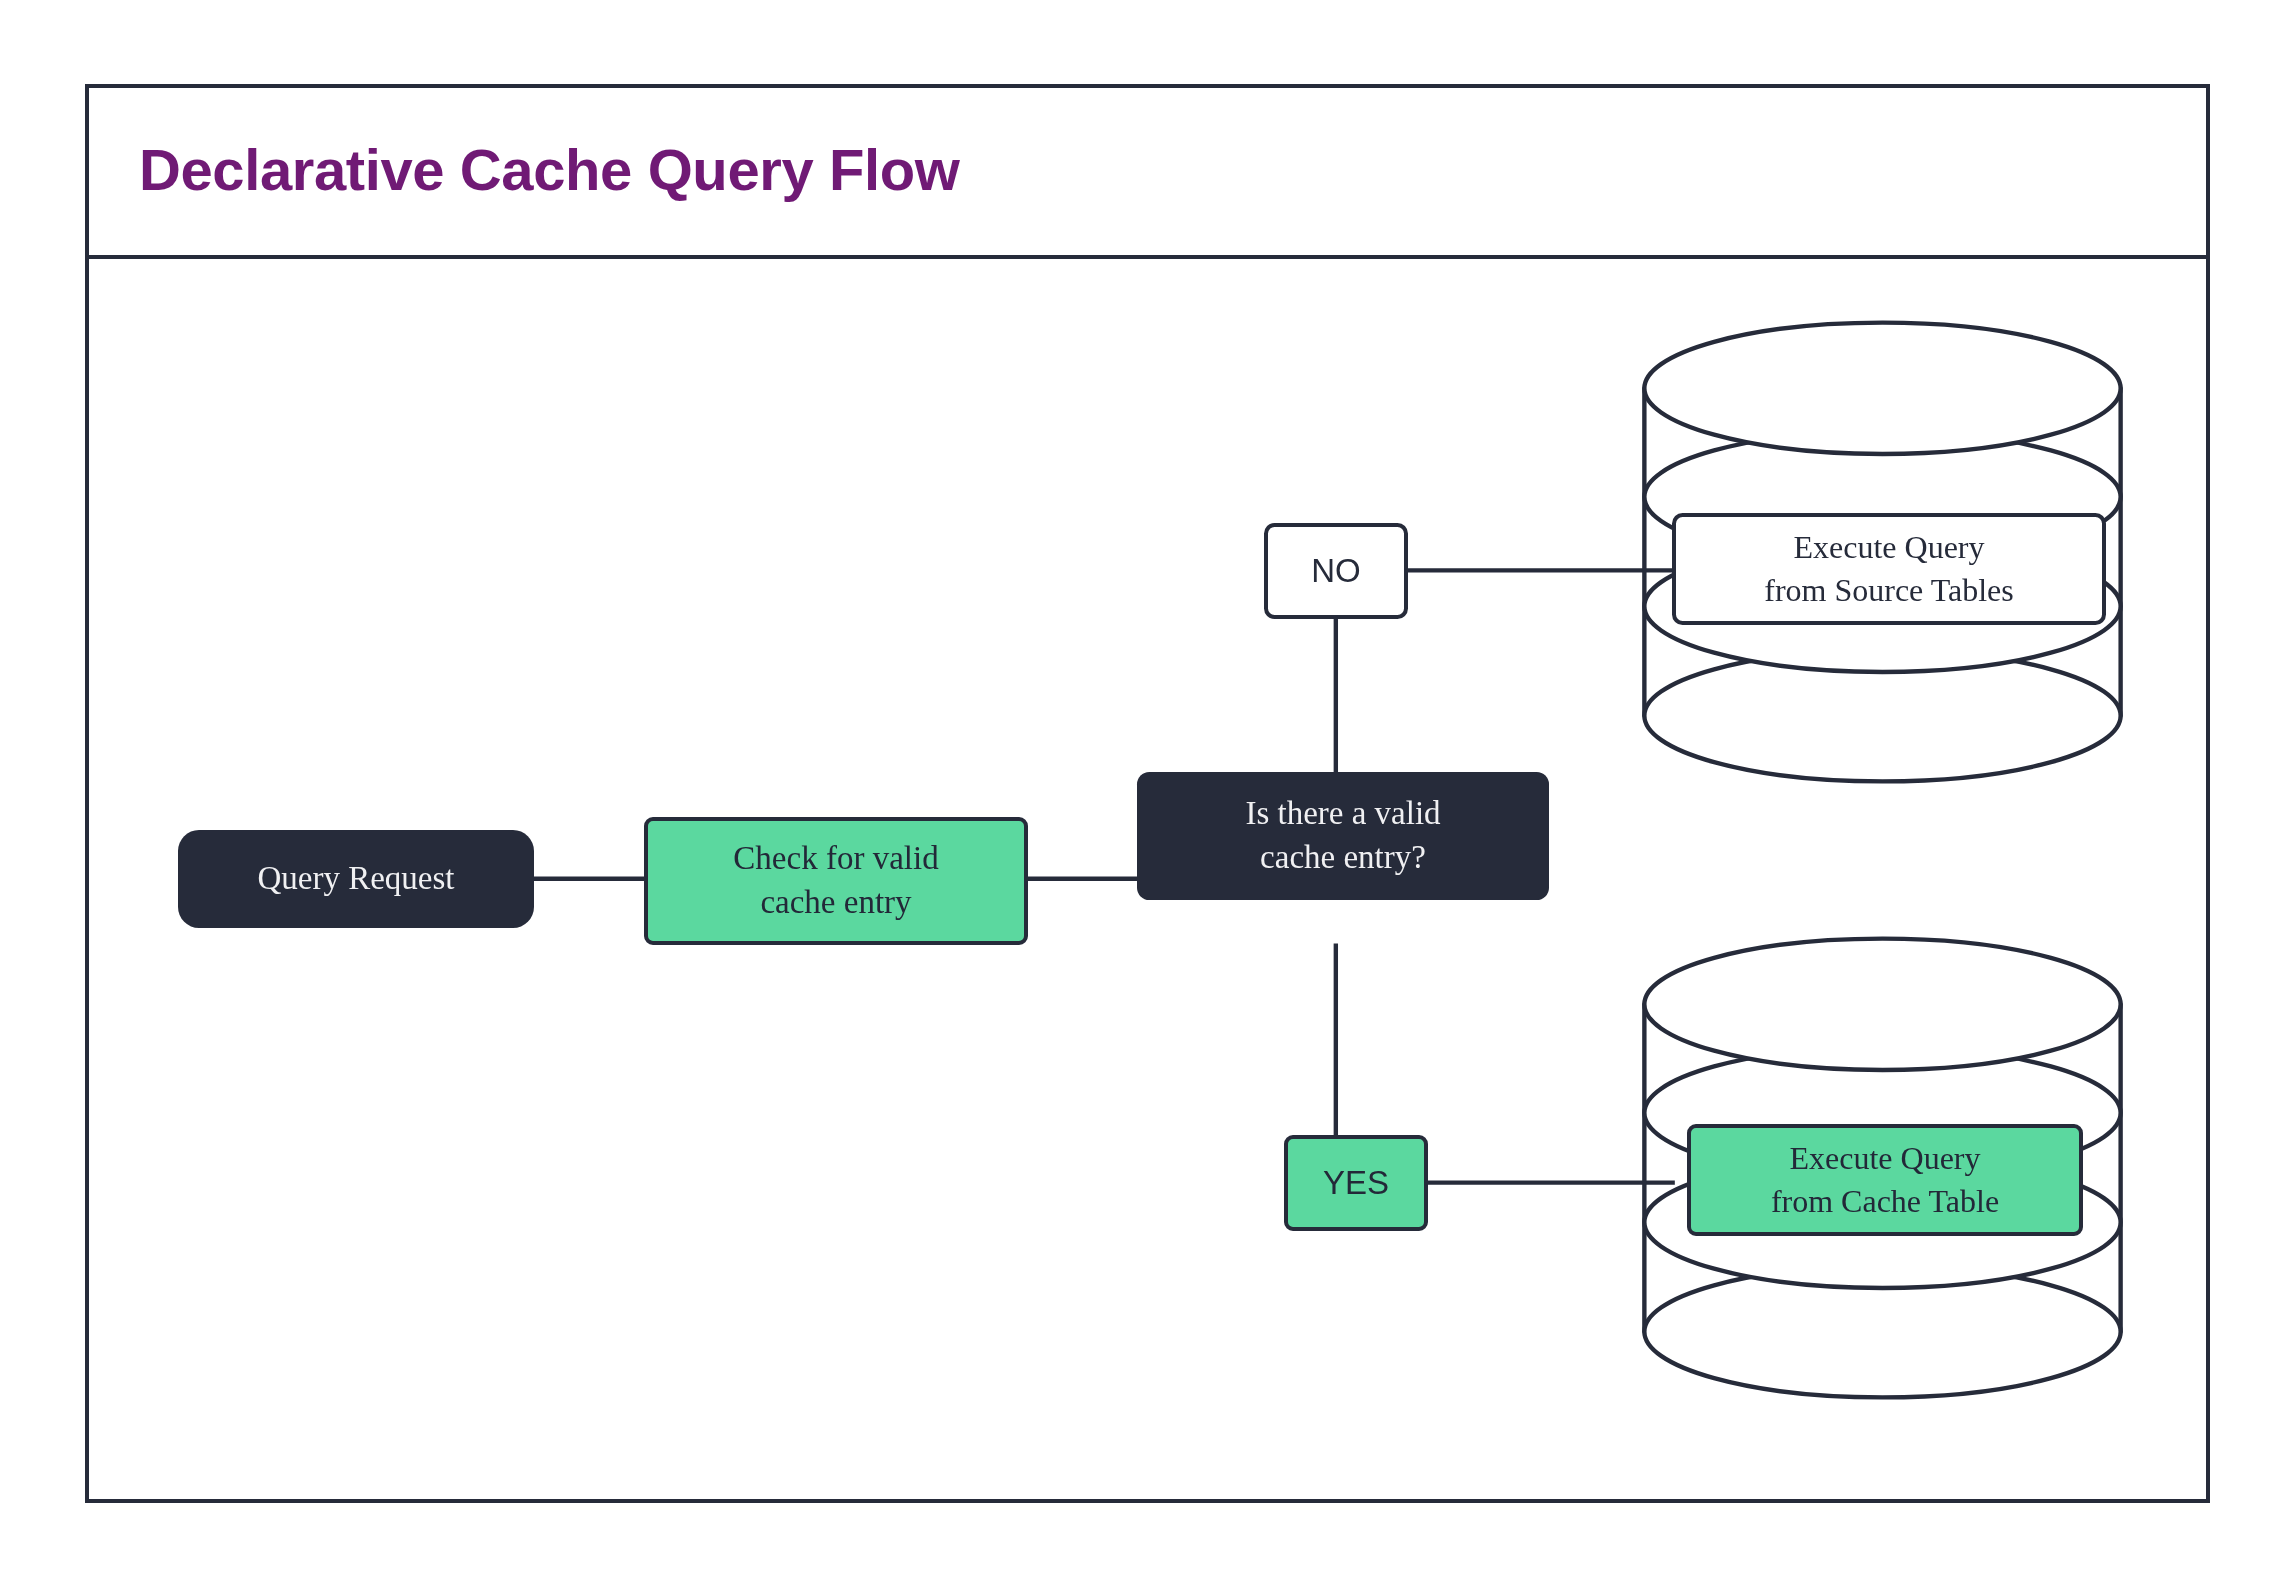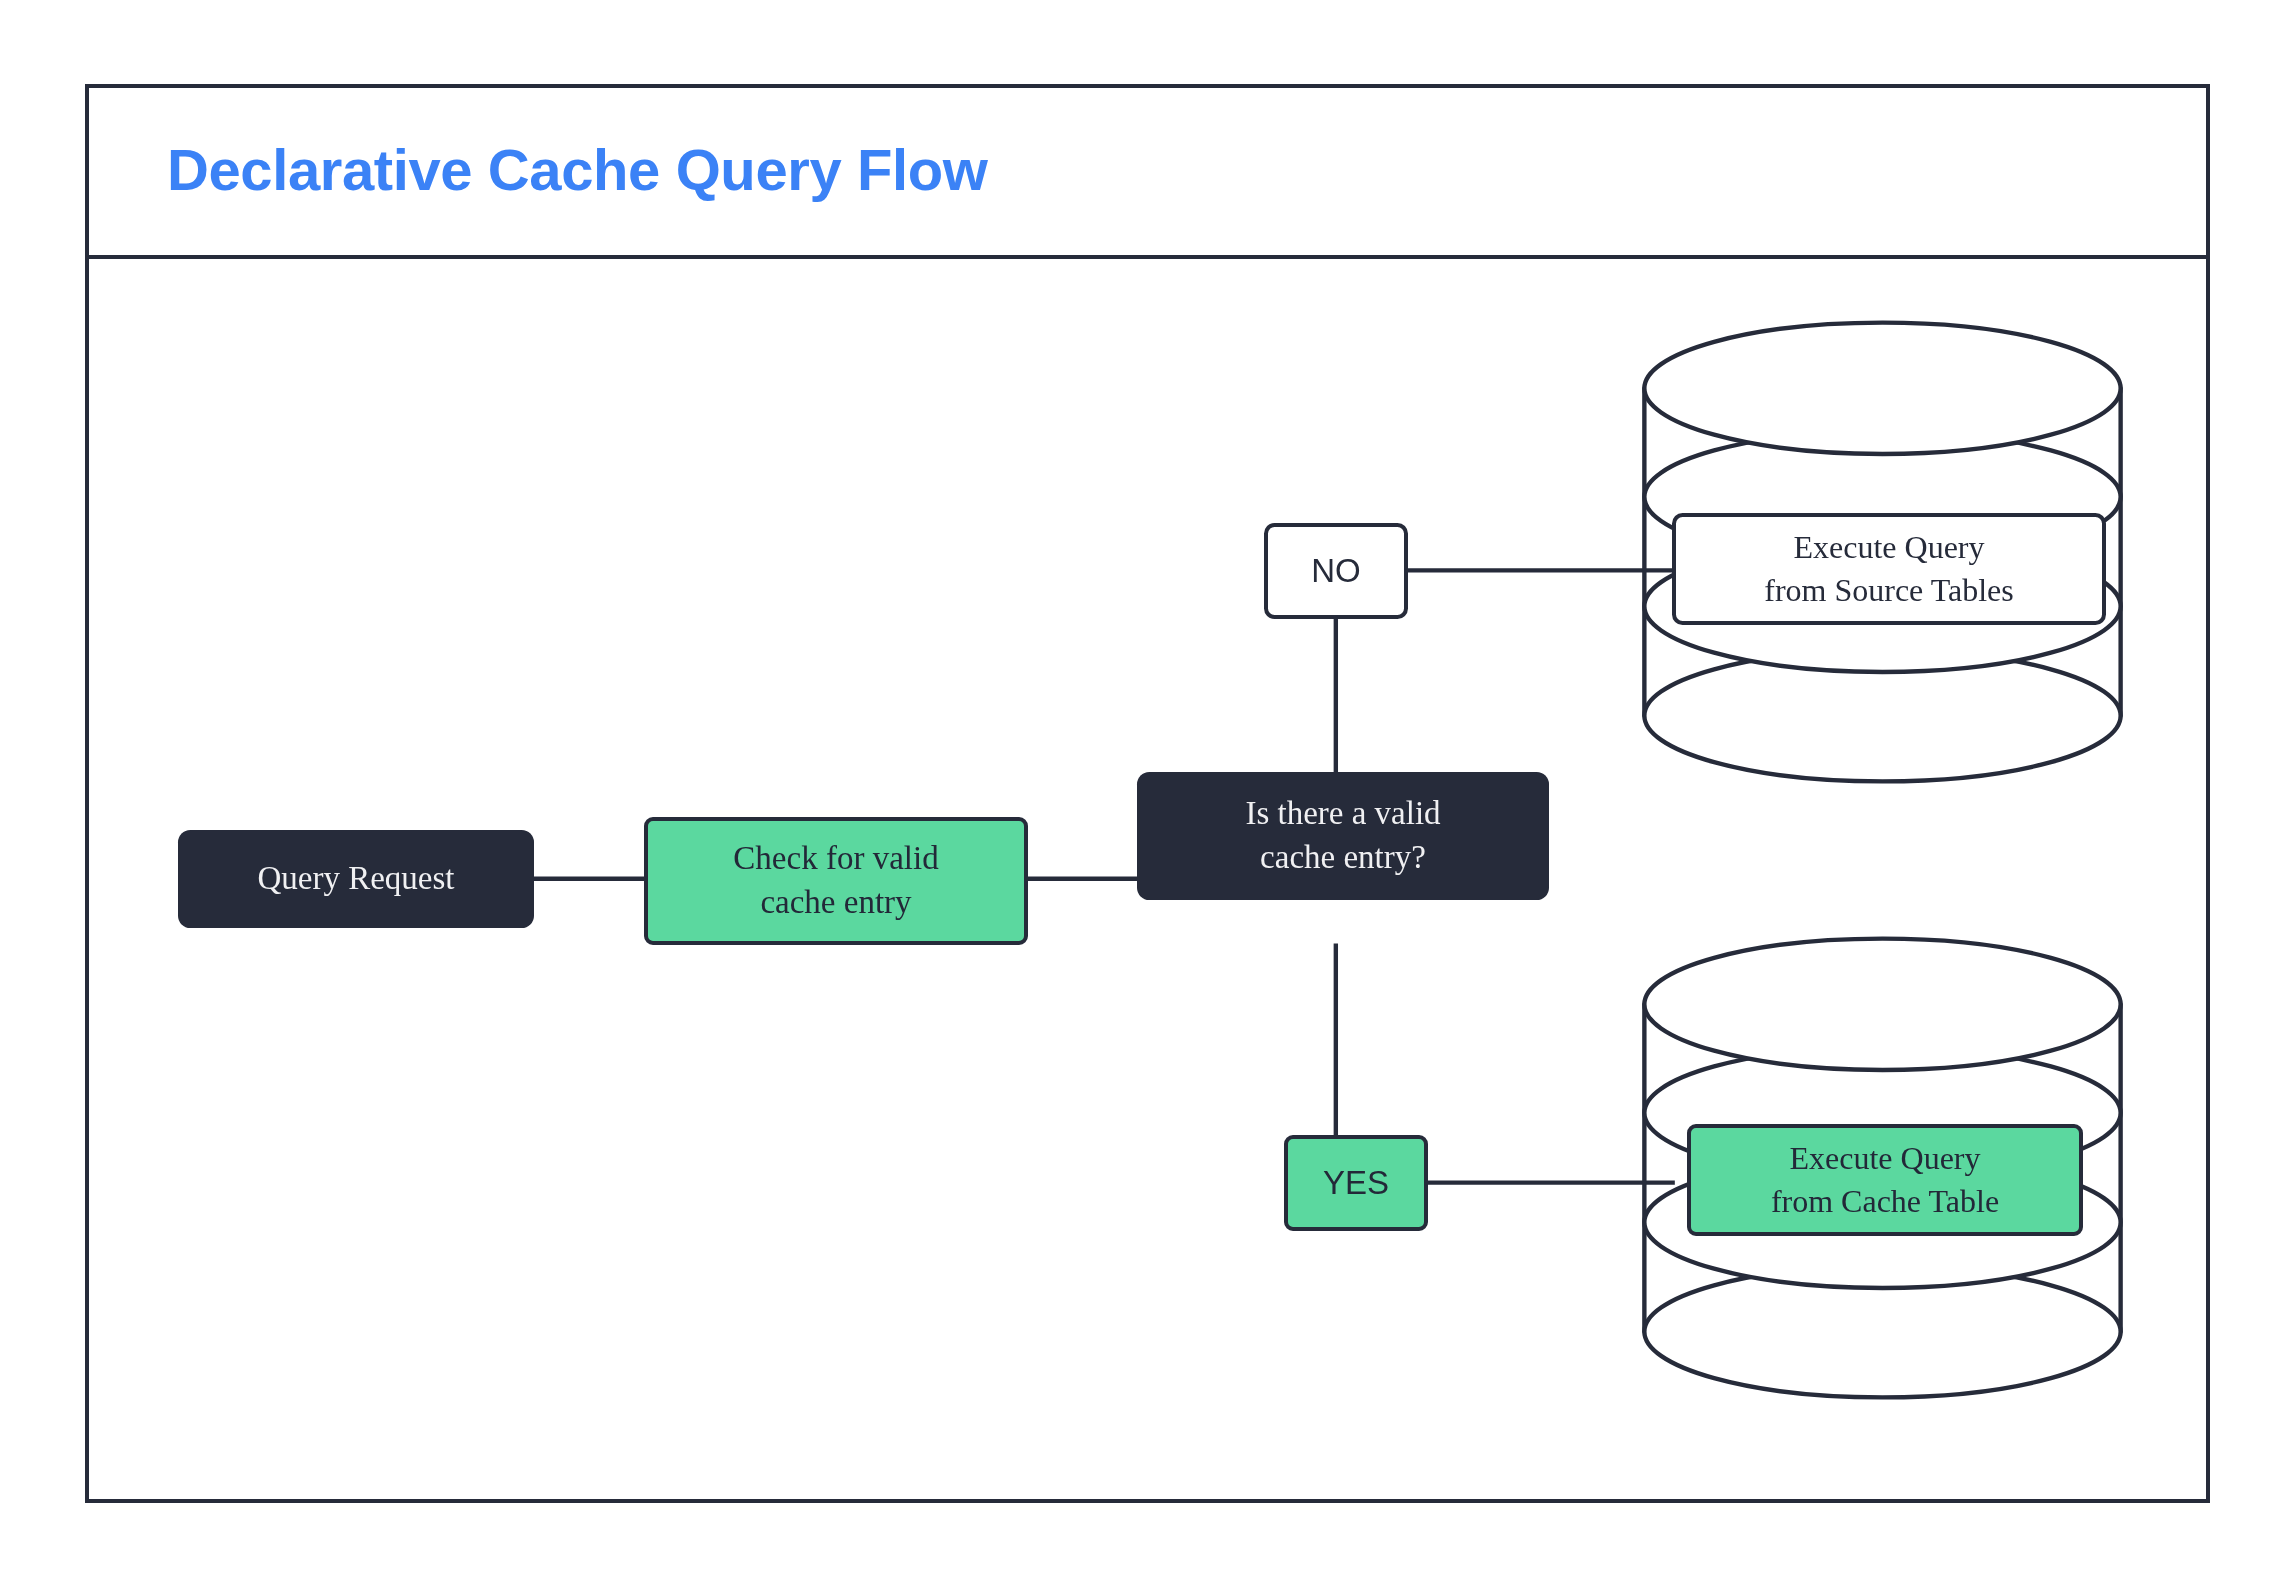--- a/index.html
+++ b/index.html
@@ -31,24 +31,24 @@
     left: 85px;
     top: 84px;
     width: 2125px;
     height: 175px;
     border-bottom: 4.4px solid #262b3a;
     box-sizing: border-box;
     display: flex;
     align-items: center;
   }
   .title {
-    margin-left: 82px;
+    margin-left: 54px;
     font-size: 58px;
     font-weight: bold;
-    color: #3b82f6;
+    color: #701a75;
     letter-spacing: -0.4px;
     font-family: "Liberation Sans", sans-serif;
     white-space: nowrap;
   }
   
   .canvas {
     position: absolute;
     left: 0; top: 0;
     width: 2295px;
     height: 1591px;
@@ -86,20 +86,21 @@
   .node-white {
     background: #ffffff;
     color: #262b3a;
     border: 4.4px solid #262b3a;
     border-radius: 10.5px;
   }
   
   #node-query-request {
     left: 178px; top: 830px; width: 356px; height: 98px;
     font-size: 33px;
+    border-radius: 21px;
   }
   #node-check-cache {
     left: 644px; top: 817px; width: 384px; height: 128px;
     font-size: 33px;
   }
   #node-decision {
     left: 1137px; top: 772px; width: 412px; height: 128px;
     font-size: 33px;
   }
   #badge-no {

